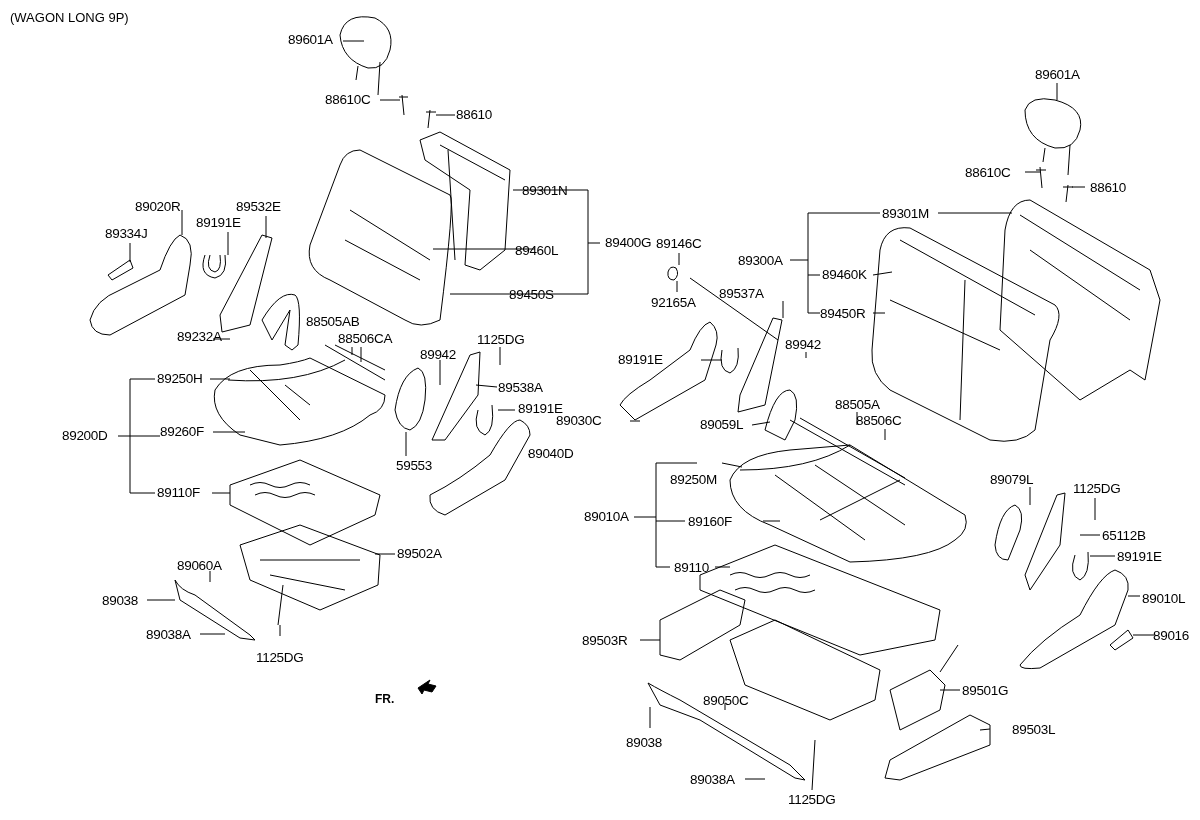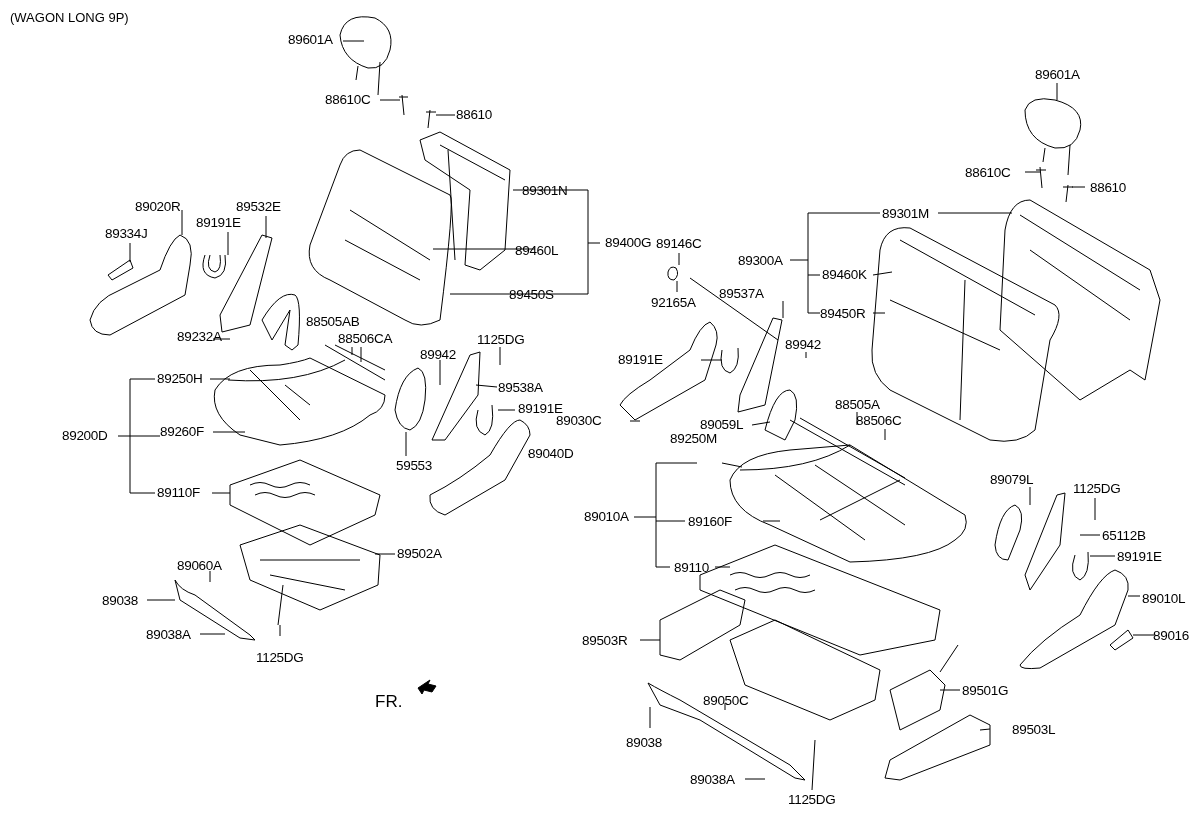--- a/index.html
+++ b/index.html
@@ -3,21 +3,21 @@
 <meta charset="utf-8">
 <style>
   html,body{margin:0;padding:0;background:#fff;}
   #canvas{position:relative;width:1200px;height:820px;overflow:hidden;background:#fff;font-family:"Liberation Sans",sans-serif;}
   #art{position:absolute;left:0;top:0;width:1200px;height:820px;}
   #art *{fill:none;stroke:#000;stroke-width:1;}
   #art .thin{stroke-width:0.8;}
   #art .fillb{fill:#000;}
   .lbl{position:absolute;font-size:13.5px;color:#000;line-height:14px;white-space:nowrap;letter-spacing:-0.3px;}
   .title{position:absolute;left:10px;top:10px;font-size:13px;}
-  .fr{position:absolute;left:375px;top:692px;font-weight:normal;font-size:17px;}
+  .fr{position:absolute;left:375px;top:692px;font-weight:bold;font-size:12px;}
 </style>
 </head>
 <body>
 
 <div id="canvas">
   <div class="title">(WAGON LONG 9P)</div>
 
   <svg id="art" viewBox="0 0 1200 820">
 
     <g>
@@ -233,21 +233,21 @@
   <div class="lbl" style="left:820px;top:307px">89450R</div>
   <div class="lbl" style="left:656px;top:237px">89146C</div>
   <div class="lbl" style="left:651px;top:296px">92165A</div>
   <div class="lbl" style="left:719px;top:287px">89537A</div>
   <div class="lbl" style="left:618px;top:353px">89191E</div>
   <div class="lbl" style="left:785px;top:338px">89942</div>
   <div class="lbl" style="left:556px;top:414px">89030C</div>
   <div class="lbl" style="left:700px;top:418px">89059L</div>
   <div class="lbl" style="left:835px;top:398px">88505A</div>
   <div class="lbl" style="left:856px;top:414px">88506C</div>
-  <div class="lbl" style="left:670px;top:432px">89250M</div>
+  <div class="lbl" style="left:670px;top:473px">89250M</div>
   <div class="lbl" style="left:584px;top:510px">89010A</div>
   <div class="lbl" style="left:688px;top:515px">89160F</div>
   <div class="lbl" style="left:674px;top:561px">89110</div>
   <div class="lbl" style="left:990px;top:473px">89079L</div>
   <div class="lbl" style="left:1073px;top:482px">1125DG</div>
   <div class="lbl" style="left:1102px;top:529px">65112B</div>
   <div class="lbl" style="left:1117px;top:550px">89191E</div>
   <div class="lbl" style="left:1142px;top:592px">89010L</div>
   <div class="lbl" style="left:1153px;top:629px">89016</div>
   <div class="lbl" style="left:582px;top:634px">89503R</div>

